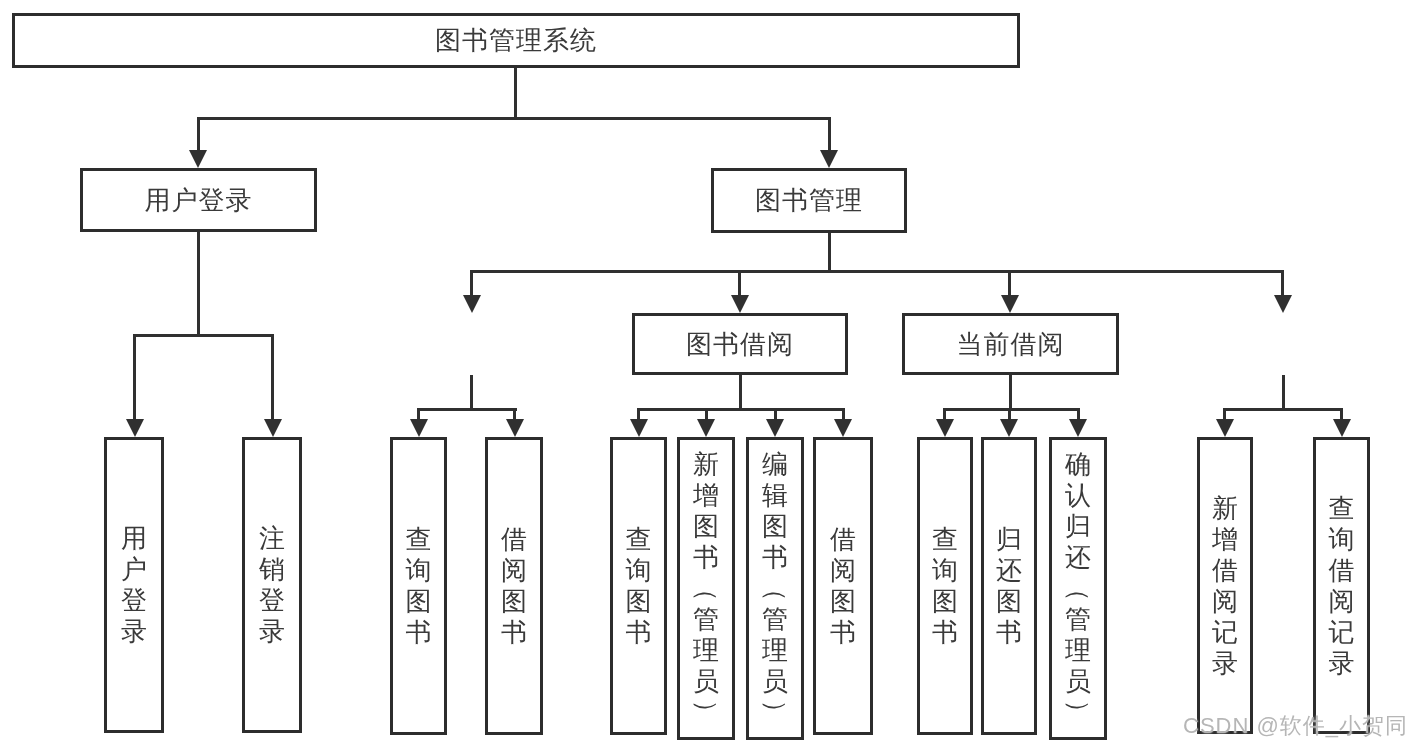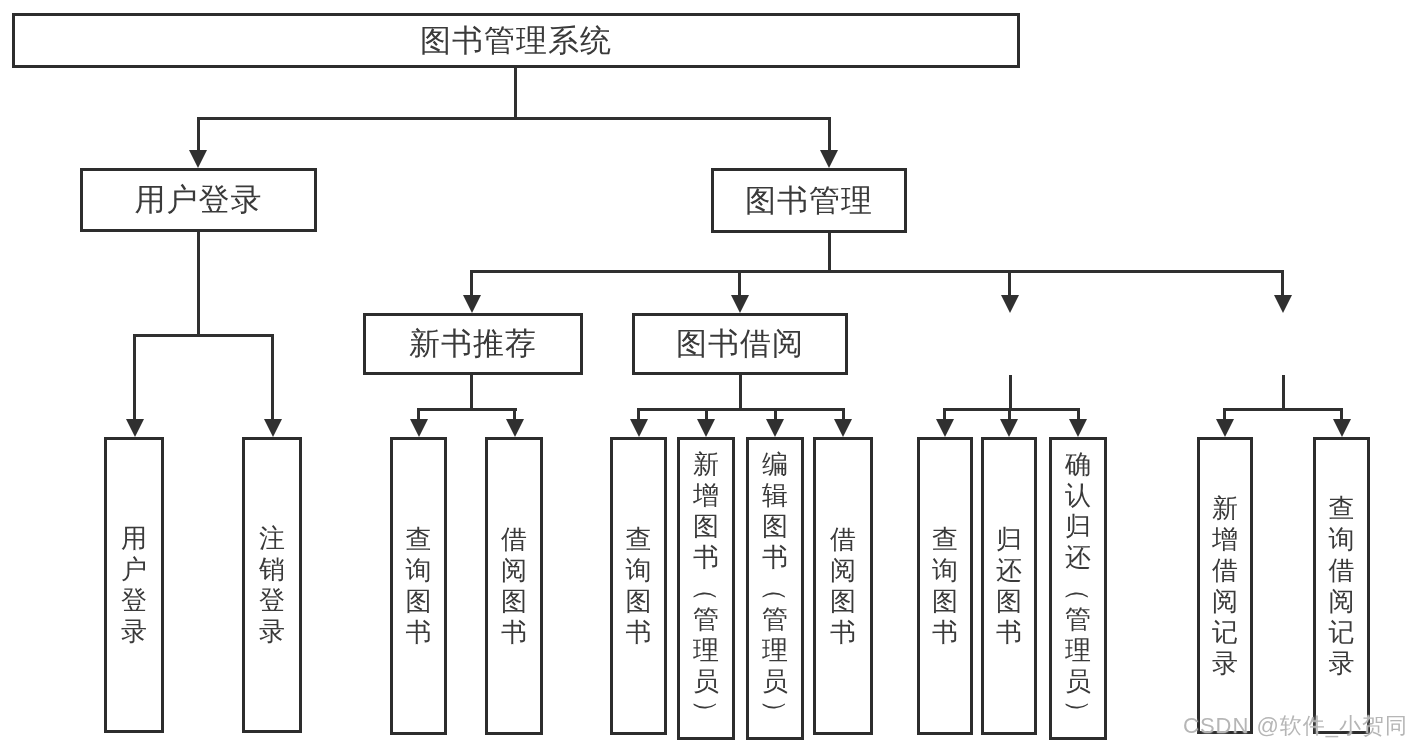--- a/index.html
+++ b/index.html
@@ -13,21 +13,21 @@
   }
   
   .node {
     position: absolute;
     box-sizing: border-box;
     border: 3px solid #2d2d2d;
     background: #ffffff;
     display: flex;
     align-items: center;
     justify-content: center;
-    font-size: 31px;
+    font-size: 26px;
     color: #3a3a3a;
     letter-spacing: 1px;
     white-space: nowrap;
   }
   .leaf {
     position: absolute;
     box-sizing: border-box;
     border: 3px solid #2d2d2d;
     background: #ffffff;
     display: flex;
@@ -93,22 +93,22 @@
   <div class="h" style="left:470px; top:270px; width:814px;"></div>
   <div class="v" style="left:470px; top:270px; height:27px;"></div>
   <div class="arrow" style="left:463px; top:295px;"></div>
   <div class="v" style="left:738px; top:270px; height:27px;"></div>
   <div class="arrow" style="left:731px; top:295px;"></div>
   <div class="v" style="left:1008px; top:270px; height:27px;"></div>
   <div class="arrow" style="left:1001px; top:295px;"></div>
   <div class="v" style="left:1281px; top:270px; height:27px;"></div>
   <div class="arrow" style="left:1274px; top:295px;"></div>
 
-  <div class="node" style="left:363px; top:313px; width:220px; height:62px;">新书推荐</div>
   <div class="node" style="left:632px; top:313px; width:216px; height:62px;">图书借阅</div>
+  <div class="node" style="left:902px; top:313px; width:217px; height:62px;">当前借阅</div>
 
   <div class="v" style="left:470px; top:375px; height:36px;"></div>
   <div class="h" style="left:417px; top:408px; width:100px;"></div>
   <div class="v" style="left:417px; top:408px; height:13px;"></div>
   <div class="arrow" style="left:410px; top:419px;"></div>
   <div class="v" style="left:513px; top:408px; height:13px;"></div>
   <div class="arrow" style="left:506px; top:419px;"></div>
 
   <div class="v" style="left:739px; top:375px; height:36px;"></div>
   <div class="h" style="left:637px; top:408px; width:208px;"></div>

